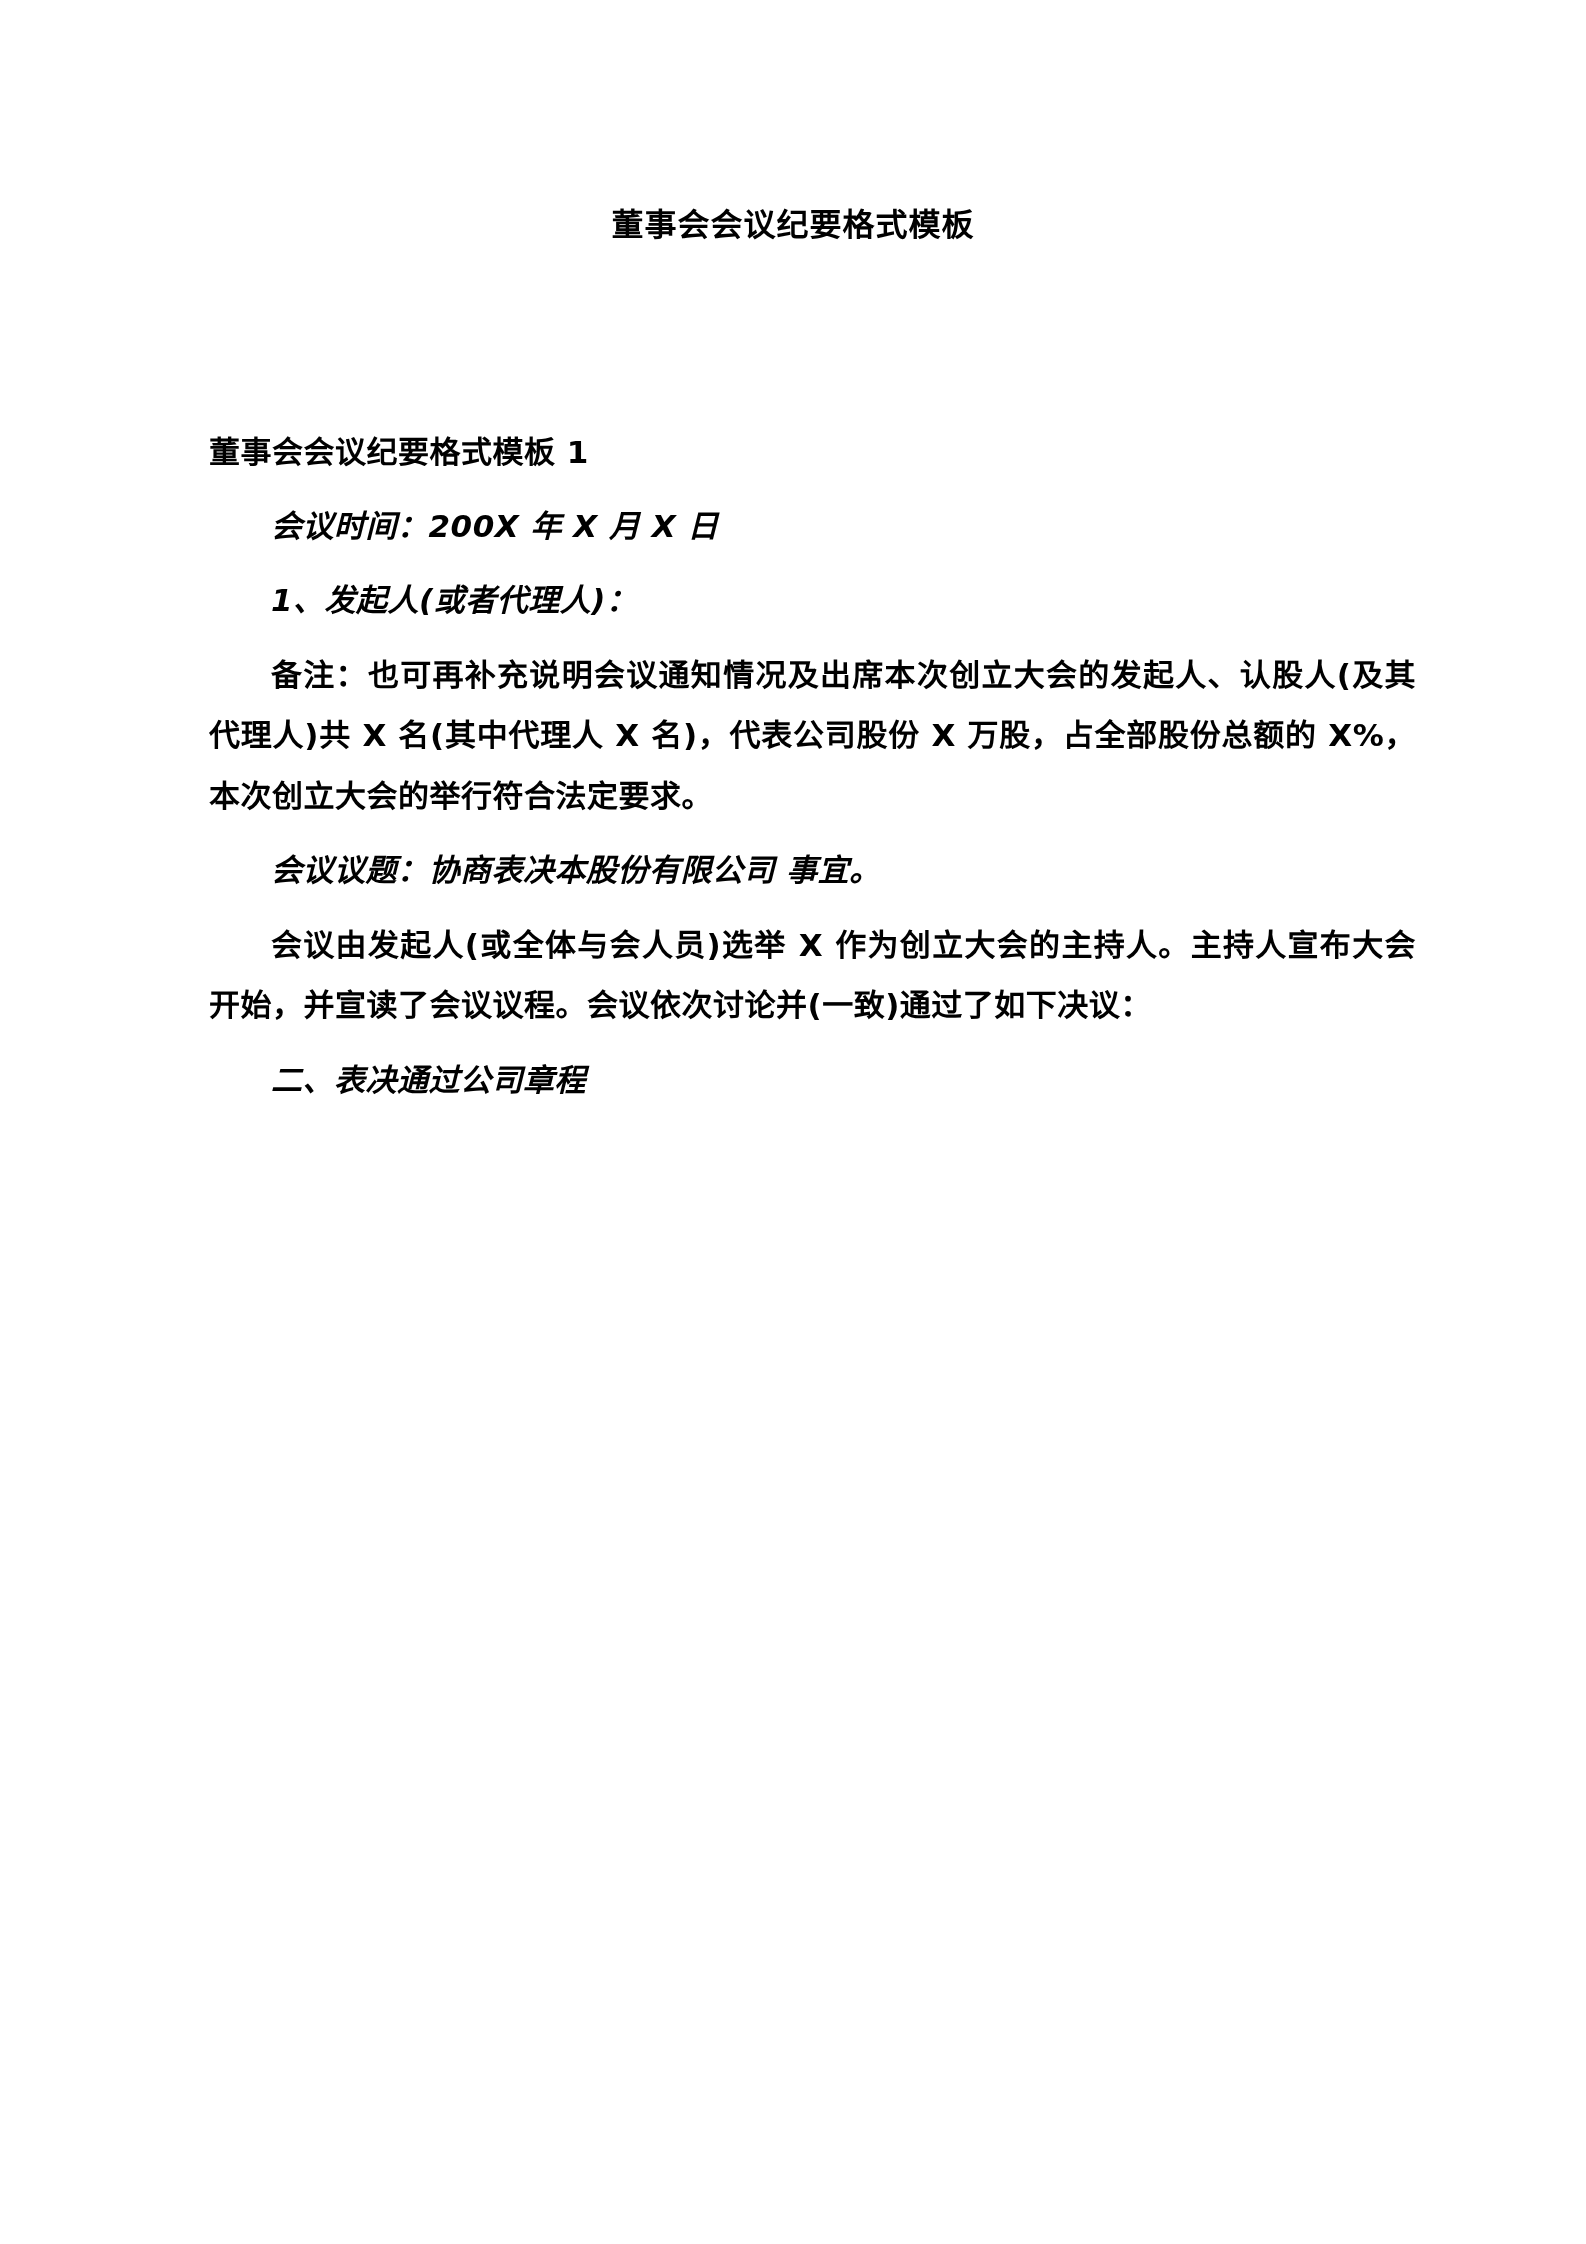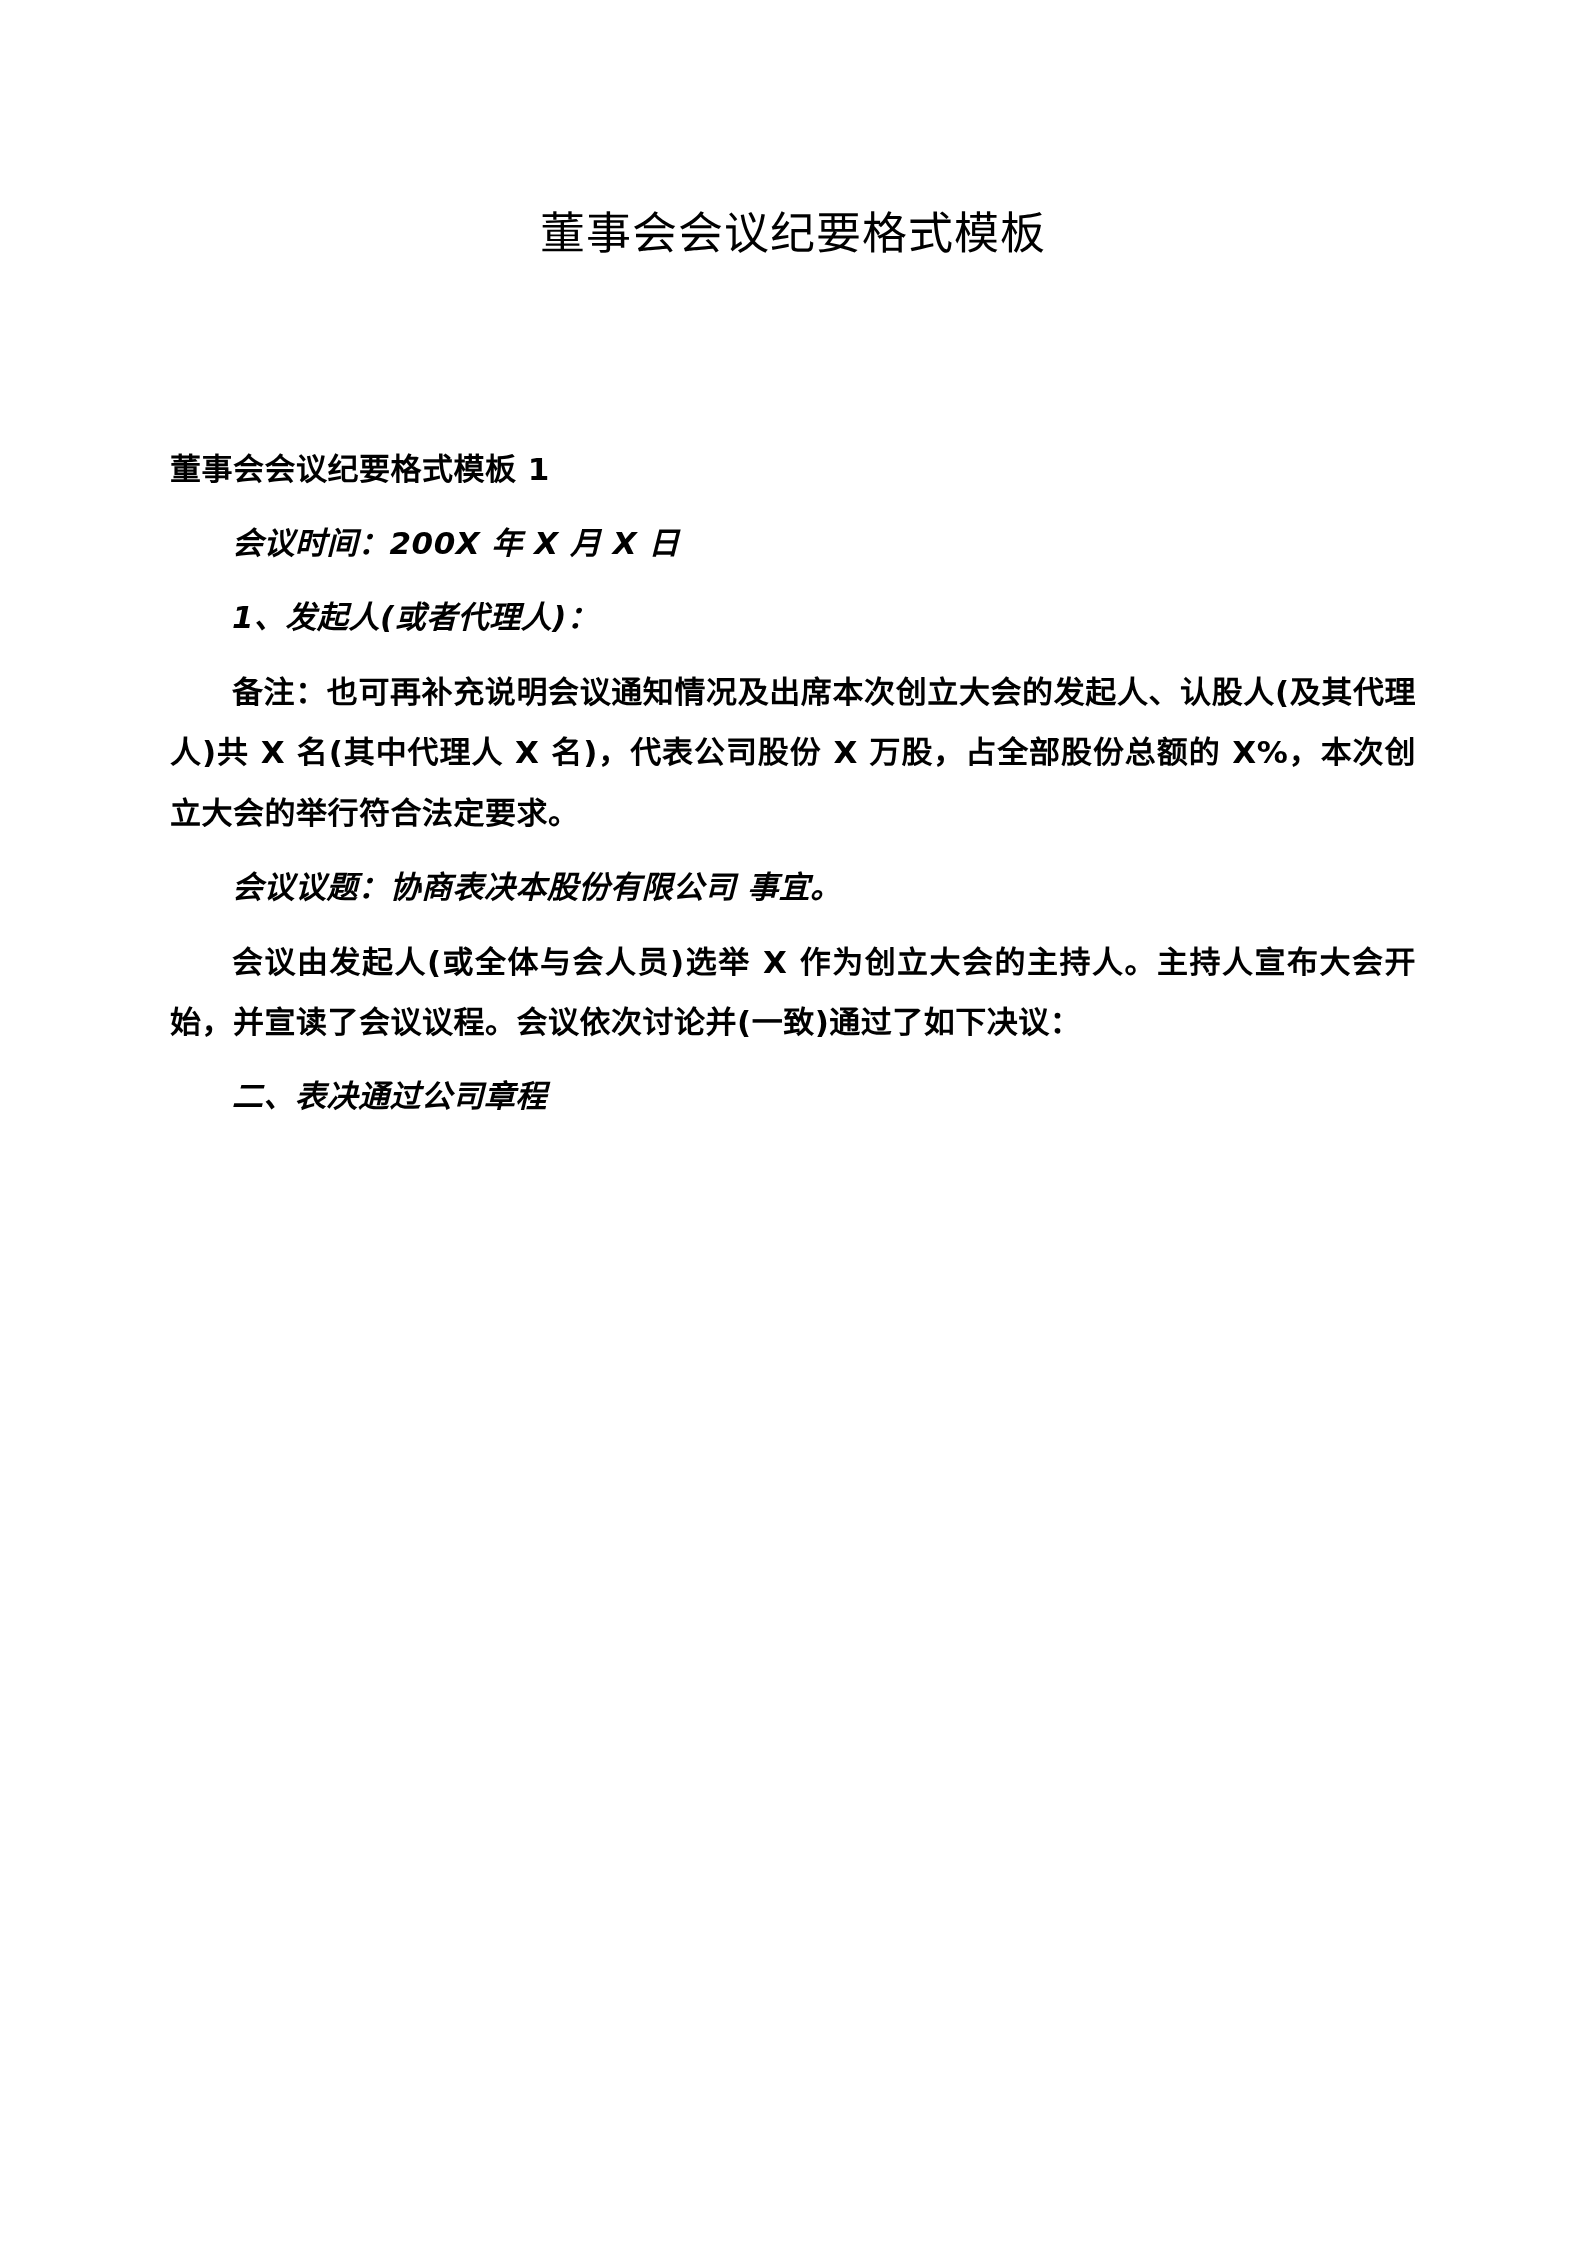--- a/index.html
+++ b/index.html
@@ -16,29 +16,30 @@
     overflow: hidden;
   }
   .page {
     box-sizing: border-box;
     width: 1586px;
     height: 2244px;
     padding: 150px 170px 0 170px;
     background: #ffffff;
   }
   .doc-title {
-    font-size: 45px;
-    font-weight: 400;
+    font-size: 32px;
+    font-weight: 700;
     text-align: center;
     letter-spacing: 1px;
     margin: 55px 0 0 0;
     line-height: 1.3;
   }
   .body-block {
     margin-top: 175px;
+    margin-left: 39px;
   }
   .para {
     font-size: 31px;
     font-weight: 700;
     line-height: 1.95;
     letter-spacing: 0.5px;
     margin: 0 0 14px 0;
     text-align: justify;
     text-justify: inter-ideograph;
   }

